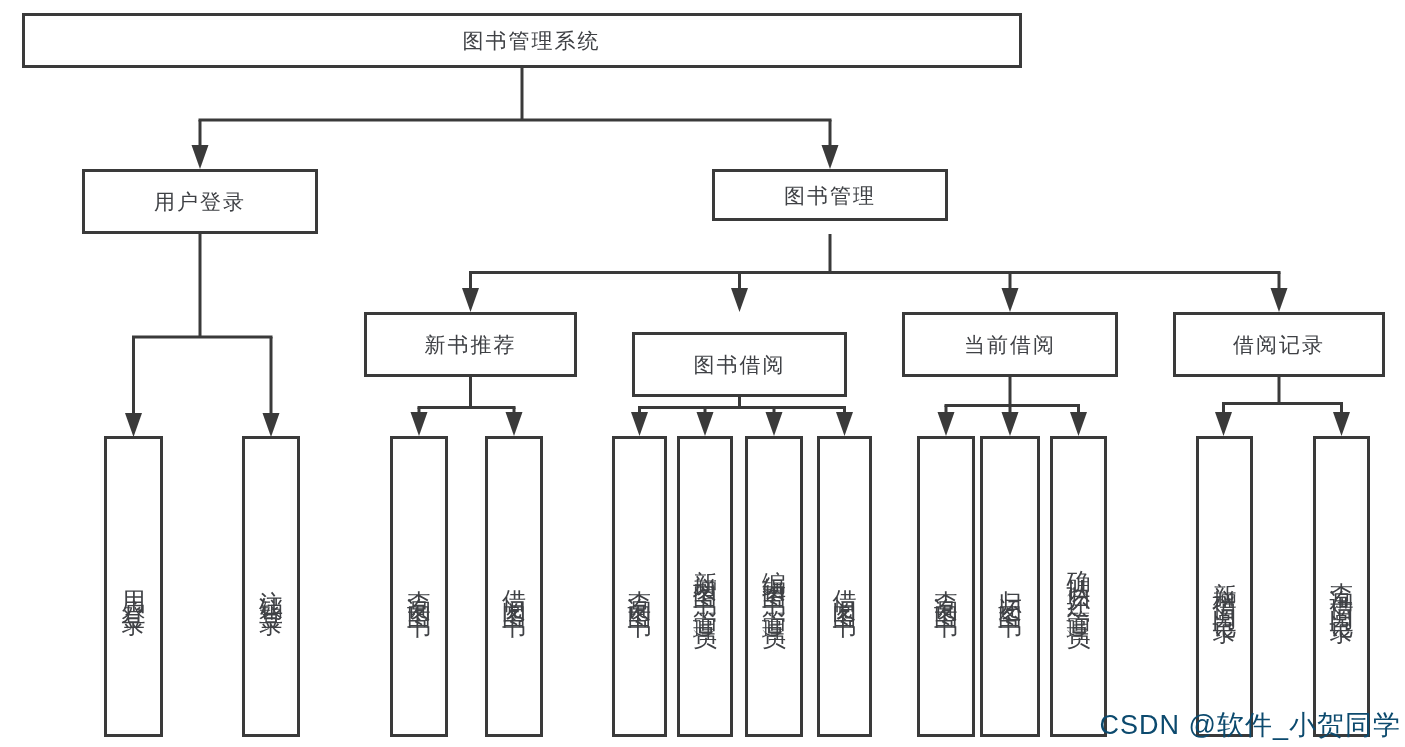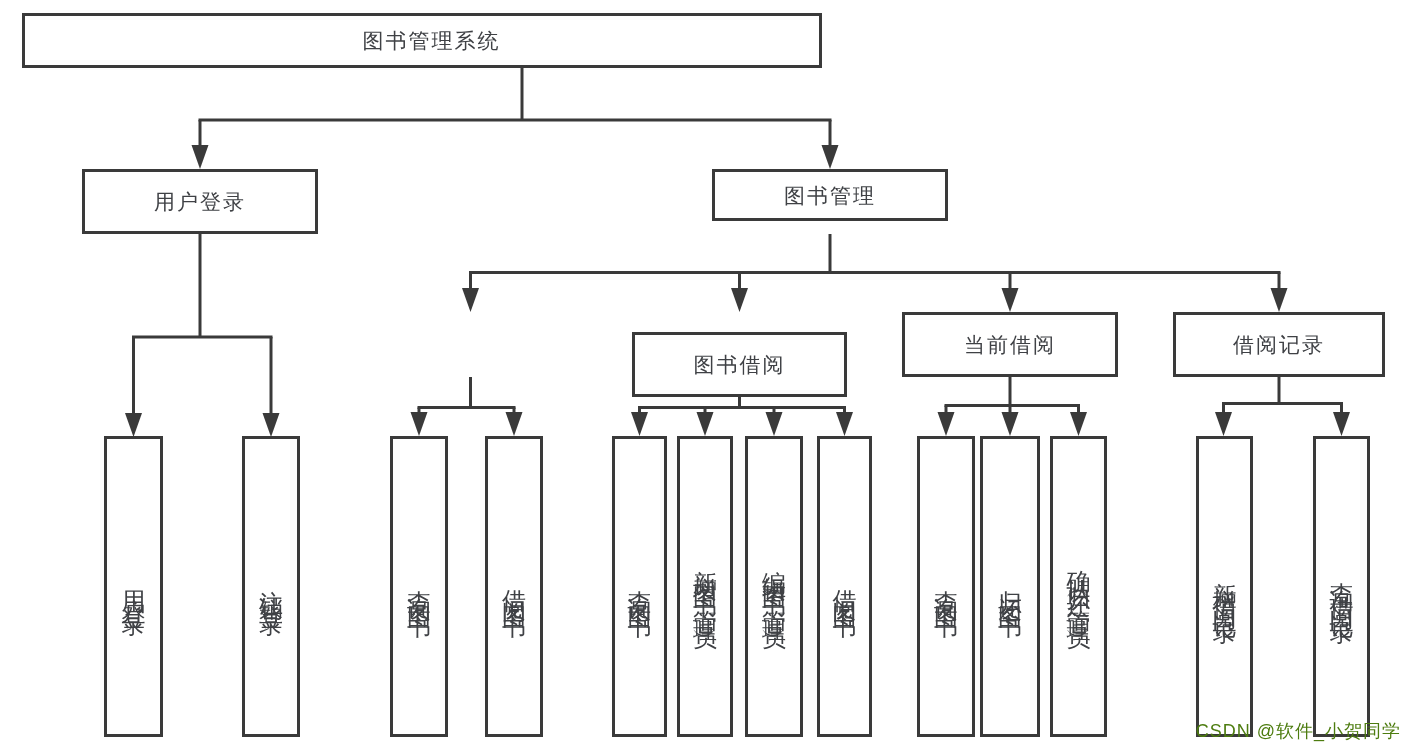--- a/index.html
+++ b/index.html
@@ -42,22 +42,22 @@
     writing-mode: vertical-rl;
     text-orientation: mixed;
     font-size: 24px;
     letter-spacing: 8px;
     line-height: 1;
   }
   .watermark {
     position: absolute;
     right: 4px;
     bottom: 4px;
-    font-size: 18px;
-    color: #4d7c0f;
+    font-size: 27px;
+    color: #0c4a6e;
     letter-spacing: 1px;
     z-index: 5;
     white-space: nowrap;
   }
 </style>
 </head>
 <body>
 
 <div class="canvas">
 
@@ -120,25 +120,26 @@
       <polygon points="765.5,412 782.5,412 774,436"></polygon>
       <polygon points="836,412 853,412 844.5,436"></polygon>
       <polygon points="937.5,412 954.5,412 946,436"></polygon>
       <polygon points="1001.5,412 1018.5,412 1010,436"></polygon>
       <polygon points="1070,412 1087,412 1078.5,436"></polygon>
       <polygon points="1215,412 1232,412 1223.5,436"></polygon>
       <polygon points="1333,412 1350,412 1341.5,436"></polygon>
     </g>
   </svg>
 
-  <div class="box h" style="left:22px; top:13px; width:800px; height:55px;padding-left:19px;">图书管理系统</div>
+  <div class="box h" style="left:22px; top:13px; width:1000px; height:55px;padding-left:19px;">图书管理系统</div>
 
   <div class="box h" style="left:82px; top:169px; width:236px; height:65px;">用户登录</div>
   <div class="box h" style="left:712px; top:169px; width:236px; height:52px;">图书管理</div>
 
+  <div class="box h" style="left:364px; top:312px; width:213px; height:65px;">新书推荐</div>
   <div class="box h" style="left:632px; top:312px; width:215px; height:65px;margin-top:20px;">图书借阅</div>
   <div class="box h" style="left:902px; top:312px; width:216px; height:65px;">当前借阅</div>
   <div class="box h" style="left:1173px; top:312px; width:212px; height:65px;">借阅记录</div>
 
   <div class="box v" style="left:104px; top:436px; width:59px; height:301px;">用户登录</div>
   <div class="box v" style="left:242px; top:436px; width:58px; height:301px;">注销登录</div>
 
   <div class="box v" style="left:390px; top:436px; width:58px; height:301px;">查询图书</div>
   <div class="box v" style="left:485px; top:436px; width:58px; height:301px;">借阅图书</div>
 

